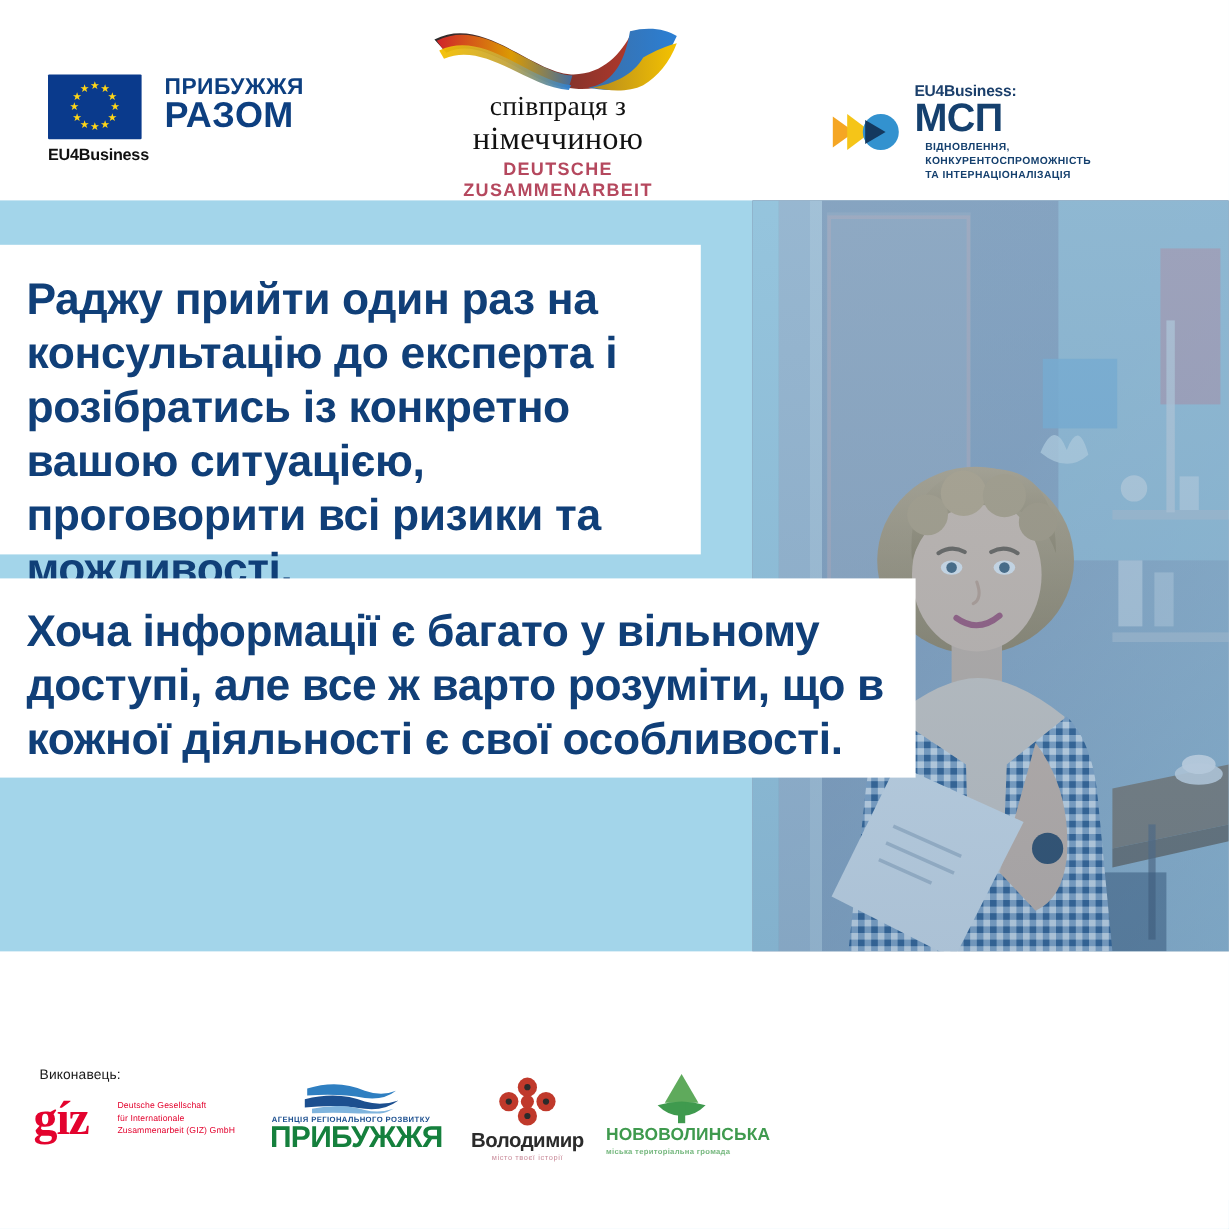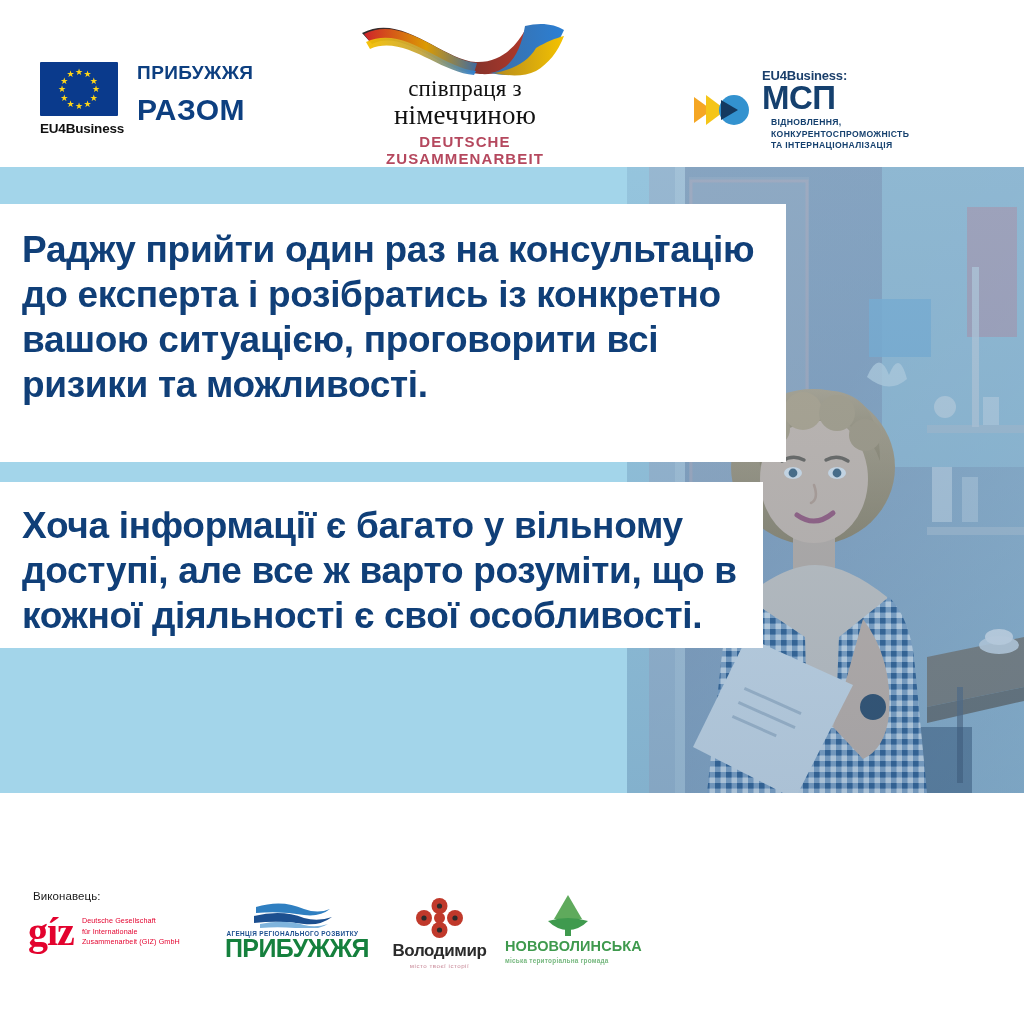--- a/index.html
+++ b/index.html
@@ -15,21 +15,21 @@
   .header{position:absolute;left:0;top:0;width:1024px;height:167px;background:#fff;}
 
   
   .eu-logo{position:absolute;left:40px;top:62px;display:flex;align-items:flex-start;}
   .eu-flag-wrap{display:flex;flex-direction:column;align-items:flex-start;}
   .eu-flag{width:78px;height:54px;background:#0a3a8c;position:relative;border-radius:1px;}
   .eu-star{position:absolute;color:#ffd617;font-size:9px;line-height:9px;transform:translate(-50%,-50%);}
   .eu-sub{font-size:13.5px;font-weight:bold;color:#111;margin-top:5px;letter-spacing:-.2px;}
   .eu-words{margin-left:13px;margin-top:2px;color:#0d3f80;line-height:.96;}
   .eu-w1{font-size:19px;font-weight:bold;letter-spacing:.4px;}
-  .eu-w2{font-size:30px;font-weight:bold;letter-spacing:.4px;margin-top:14px;}
+  .eu-w2{font-size:30px;font-weight:bold;letter-spacing:.4px;margin-top:1px;}
 
   
   .gc-logo{position:absolute;left:350px;top:18px;width:230px;text-align:center;}
   .gc-ribbon{width:230px;height:58px;display:block;}
   .gc-l1{font-family:"Liberation Serif","DejaVu Serif",serif;font-size:23px;color:#111;line-height:1.04;margin-top:1px;letter-spacing:.2px;}
   .gc-l2{font-family:"Liberation Serif","DejaVu Serif",serif;font-size:27px;color:#111;line-height:1.04;letter-spacing:.2px;}
   .gc-l3{font-size:15px;color:#b5485e;letter-spacing:1.1px;font-weight:bold;margin-top:4px;}
 
   
   .msp-logo{position:absolute;left:692px;top:68px;display:flex;align-items:center;}
@@ -40,33 +40,33 @@
   .msp-big{font-size:33px;font-weight:bold;color:#15406e;letter-spacing:-.5px;line-height:.95;}
   .msp-small{margin-left:9px;margin-top:4px;font-size:8.6px;font-weight:bold;color:#15406e;letter-spacing:.35px;line-height:1.32;}
 
   
   .band{position:absolute;left:0;top:167px;width:1024px;height:626px;background:#a3d5ea;}
   .photo{position:absolute;left:627px;top:167px;width:397px;height:626px;overflow:hidden;background:#7d93b0;}
   .photo svg{display:block;width:397px;height:626px;}
 
   
   .qbox{position:absolute;left:0;background:#ffffff;box-sizing:border-box;}
-  .qbox1{top:204px;width:786px;height:258px;padding:24px 26px 0 22px;}
+  .qbox1{top:204px;width:584px;height:258px;padding:24px 26px 0 22px;}
   .qbox2{top:482px;width:763px;height:166px;padding:22px 26px 0 22px;}
   .qtext{
     color:#103f78;font-weight:bold;font-size:37px;line-height:1.215;
     letter-spacing:-.3px;margin:0;
   }
 
   
   .footer{position:absolute;left:0;top:793px;width:1024px;height:207px;background:#fff;}
   .performer{position:absolute;left:33px;top:97px;font-size:11.5px;color:#1a1a1a;letter-spacing:.1px;}
 
   
-  .giz{position:absolute;left:28px;top:123px;display:flex;align-items:center;}
+  .giz{position:absolute;left:28px;top:123px;display:flex;align-items:center;gap:16px;}
   .giz-word{font-family:"Liberation Serif","DejaVu Serif",serif;font-size:40px;font-weight:bold;color:#e3032e;line-height:.8;letter-spacing:-1px;}
   .giz-lines{margin-left:8px;font-size:7.2px;color:#e3032e;line-height:1.45;letter-spacing:.1px;}
 
   
   .pryb{position:absolute;left:225px;top:108px;width:135px;text-align:center;}
   .pryb-mark{width:86px;height:27px;display:block;margin:0 auto;}
   .pryb-s{font-size:6.4px;font-weight:bold;color:#1c4f8f;letter-spacing:.35px;margin-top:2px;}
   .pryb-b{font-size:25px;font-weight:bold;color:#15803d;letter-spacing:-.6px;line-height:1;margin-top:-1px;}
 
   

